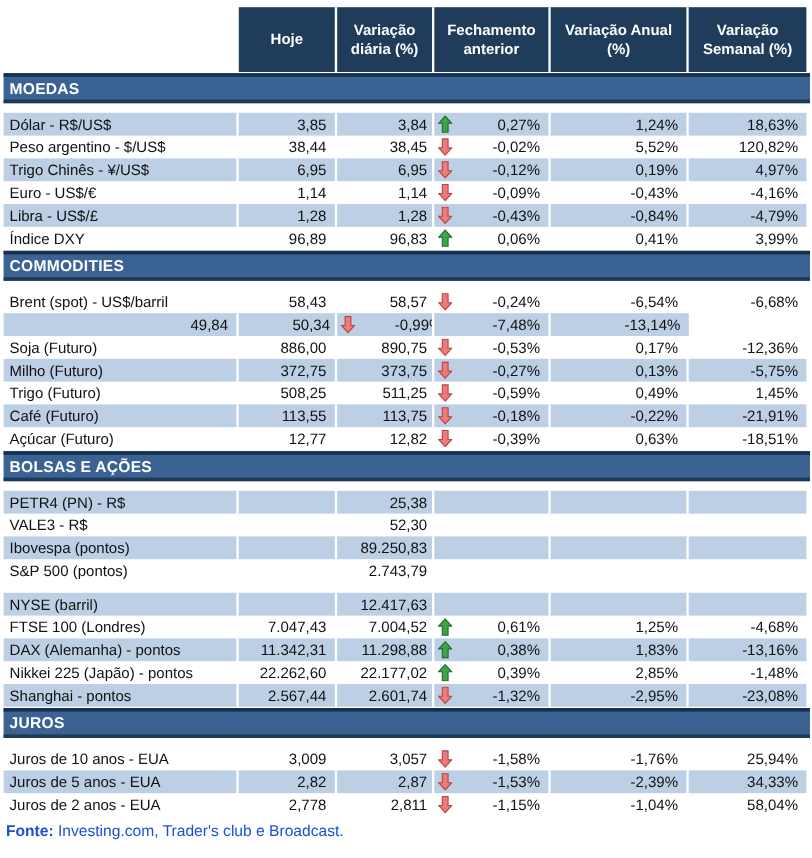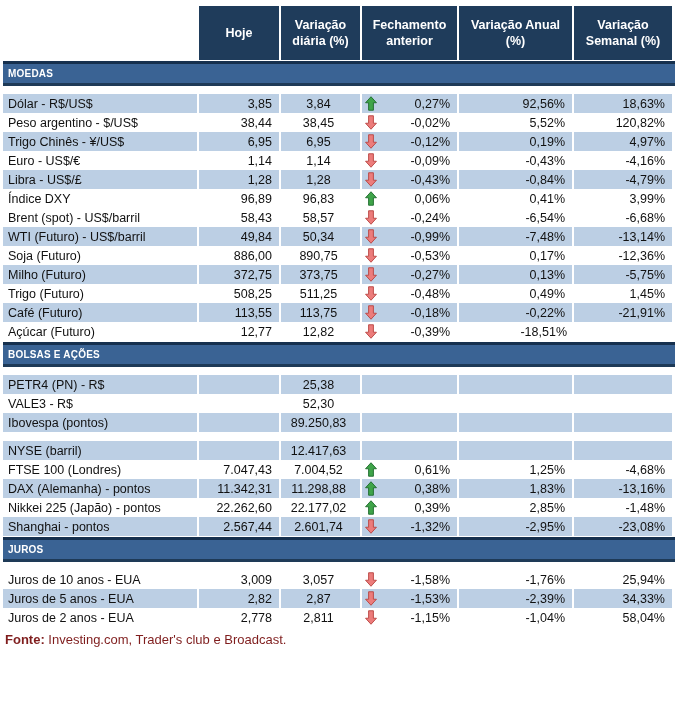--- a/index.html
+++ b/index.html
@@ -31,42 +31,42 @@
   
   .band{
     height:19px;
     background:var(--section-bg,#3A6394);
     border-top:3px solid var(--section-border,#16304E);
     border-bottom:3px solid var(--section-border-bottom,#1E3A57);
     margin:1px 0 8px 0;
     display:flex;align-items:center;
   }
   .band span{
-    color:#fff;font-weight:bold;font-size:10px;letter-spacing:.2px;padding-left:5px;
+    color:#fff;font-weight:bold;font-size:13px;letter-spacing:.2px;padding-left:5px;
   }
 
   
   .row.data{height:19px;font-size:12.5px;}
   .cell{
     display:flex;align-items:center;box-sizing:border-box;
     border-right:2px solid #fff;overflow:hidden;white-space:nowrap;
     background:transparent;
   }
   .cell:last-child{border-right:none;}
   .row.shade .cell{background:var(--row-shade,#BCCFE4);}
   .cell.label{padding-left:5px;}
   .cell.num{justify-content:flex-end;padding-right:7px;}
-  .cell.fech{padding-right:4px;justify-content:center;}
+  .cell.fech{padding-right:4px;}
   .cell.diaria{justify-content:space-between;padding-left:3px;padding-right:7px;gap:33px;}
   .cell.diaria .arrow{width:13px;height:16px;display:flex;align-items:center;}
   .cell.diaria .arrow svg{display:block;}
   .rowgap{height:9px;}
 
   
-  .fonte{margin-top:5px;padding-left:2px;font-size:13px;color:#7f1d1d;}
+  .fonte{margin-top:5px;padding-left:2px;font-size:13px;color:#1d4ed8;}
   .fonte b{font-weight:bold;}
 </style>
 </head>
 <body>
 
 <div class="sheet">
 
   <div class="grid header-row">
     <div class="hcell corner"></div>
     <div class="hcell">Hoje</div>
@@ -92,21 +92,21 @@
         </div>
         <div class="cell diaria">
           <span class="arrow">
             <svg width="12" height="15" viewBox="0 0 13 16">
               <path d="M6.5 0.7 L12.4 7.2 H9.1 V15.3 H3.9 V7.2 H0.6 Z" fill="#3FA449" stroke="#1E6B2E" stroke-width="1"></path>
             </svg>
           </span>
           <span>0,27%</span>
         </div>
         <div class="cell num">
-          <span>92,56%</span>
+          <span>1,24%</span>
         </div>
         <div class="cell num">
           <span>18,63%</span>
         </div>
       </div>
       <div class="grid row data">
         <div class="cell label">
           <span>Peso argentino - $/US$</span>
         </div>
         <div class="cell num">
@@ -223,20 +223,23 @@
           </span>
           <span>0,06%</span>
         </div>
         <div class="cell num">
           <span>0,41%</span>
         </div>
         <div class="cell num">
           <span>3,99%</span>
         </div>
       </div>
+      <div class="band">
+        <span>COMMODITIES</span>
+      </div>
       <div class="grid row data">
         <div class="cell label">
           <span>Brent (spot) - US$/barril</span>
         </div>
         <div class="cell num">
           <span>58,43</span>
         </div>
         <div class="cell num fech">
           <span>58,57</span>
         </div>
@@ -249,23 +252,20 @@
           <span>-0,24%</span>
         </div>
         <div class="cell num">
           <span>-6,54%</span>
         </div>
         <div class="cell num">
           <span>-6,68%</span>
         </div>
       </div>
       <div class="grid row data shade">
-        <div class="cell label">
-          <span>WTI (Futuro) - US$/barril</span>
-        </div>
         <div class="cell num">
           <span>49,84</span>
         </div>
         <div class="cell num fech">
           <span>50,34</span>
         </div>
         <div class="cell diaria">
           <span class="arrow">
             <svg width="12" height="15" viewBox="0 0 13 16">
               <path d="M6.5 15.3 L0.6 8.8 H3.9 V0.7 H9.1 V8.8 H12.4 Z" fill="#EC7C7B" stroke="#B94441" stroke-width="1"></path>
@@ -339,21 +339,21 @@
         </div>
         <div class="cell num fech">
           <span>511,25</span>
         </div>
         <div class="cell diaria">
           <span class="arrow">
             <svg width="12" height="15" viewBox="0 0 13 16">
               <path d="M6.5 15.3 L0.6 8.8 H3.9 V0.7 H9.1 V8.8 H12.4 Z" fill="#EC7C7B" stroke="#B94441" stroke-width="1"></path>
             </svg>
           </span>
-          <span>-0,48%</span>
+          <span>-0,59%</span>
         </div>
         <div class="cell num">
           <span>0,49%</span>
         </div>
         <div class="cell num">
           <span>1,45%</span>
         </div>
       </div>
       <div class="grid row data shade">
         <div class="cell label">
@@ -390,20 +390,23 @@
         <div class="cell num fech">
           <span>12,82</span>
         </div>
         <div class="cell diaria">
           <span class="arrow">
             <svg width="12" height="15" viewBox="0 0 13 16">
               <path d="M6.5 15.3 L0.6 8.8 H3.9 V0.7 H9.1 V8.8 H12.4 Z" fill="#EC7C7B" stroke="#B94441" stroke-width="1"></path>
             </svg>
           </span>
           <span>-0,39%</span>
+        </div>
+        <div class="cell num">
+          <span>0,63%</span>
         </div>
         <div class="cell num">
           <span>-18,51%</span>
         </div>
       </div>
       <div class="band">
         <span>BOLSAS E AÇÕES</span>
       </div>
       <div class="grid row data shade">
         <div class="cell label">
@@ -449,20 +452,41 @@
       </div>
       <div class="grid row data shade">
         <div class="cell label">
           <span>Ibovespa (pontos)</span>
         </div>
         <div class="cell num">
           <span></span>
         </div>
         <div class="cell num fech">
           <span>89.250,83</span>
+        </div>
+        <div class="cell diaria">
+          <span class="arrow"></span>
+          <span></span>
+        </div>
+        <div class="cell num">
+          <span></span>
+        </div>
+        <div class="cell num">
+          <span></span>
+        </div>
+      </div>
+      <div class="grid row data">
+        <div class="cell label">
+          <span>S&amp;P 500 (pontos)</span>
+        </div>
+        <div class="cell num">
+          <span></span>
+        </div>
+        <div class="cell num fech">
+          <span>2.743,79</span>
         </div>
         <div class="cell diaria">
           <span class="arrow"></span>
           <span></span>
         </div>
         <div class="cell num">
           <span></span>
         </div>
         <div class="cell num">
           <span></span>

